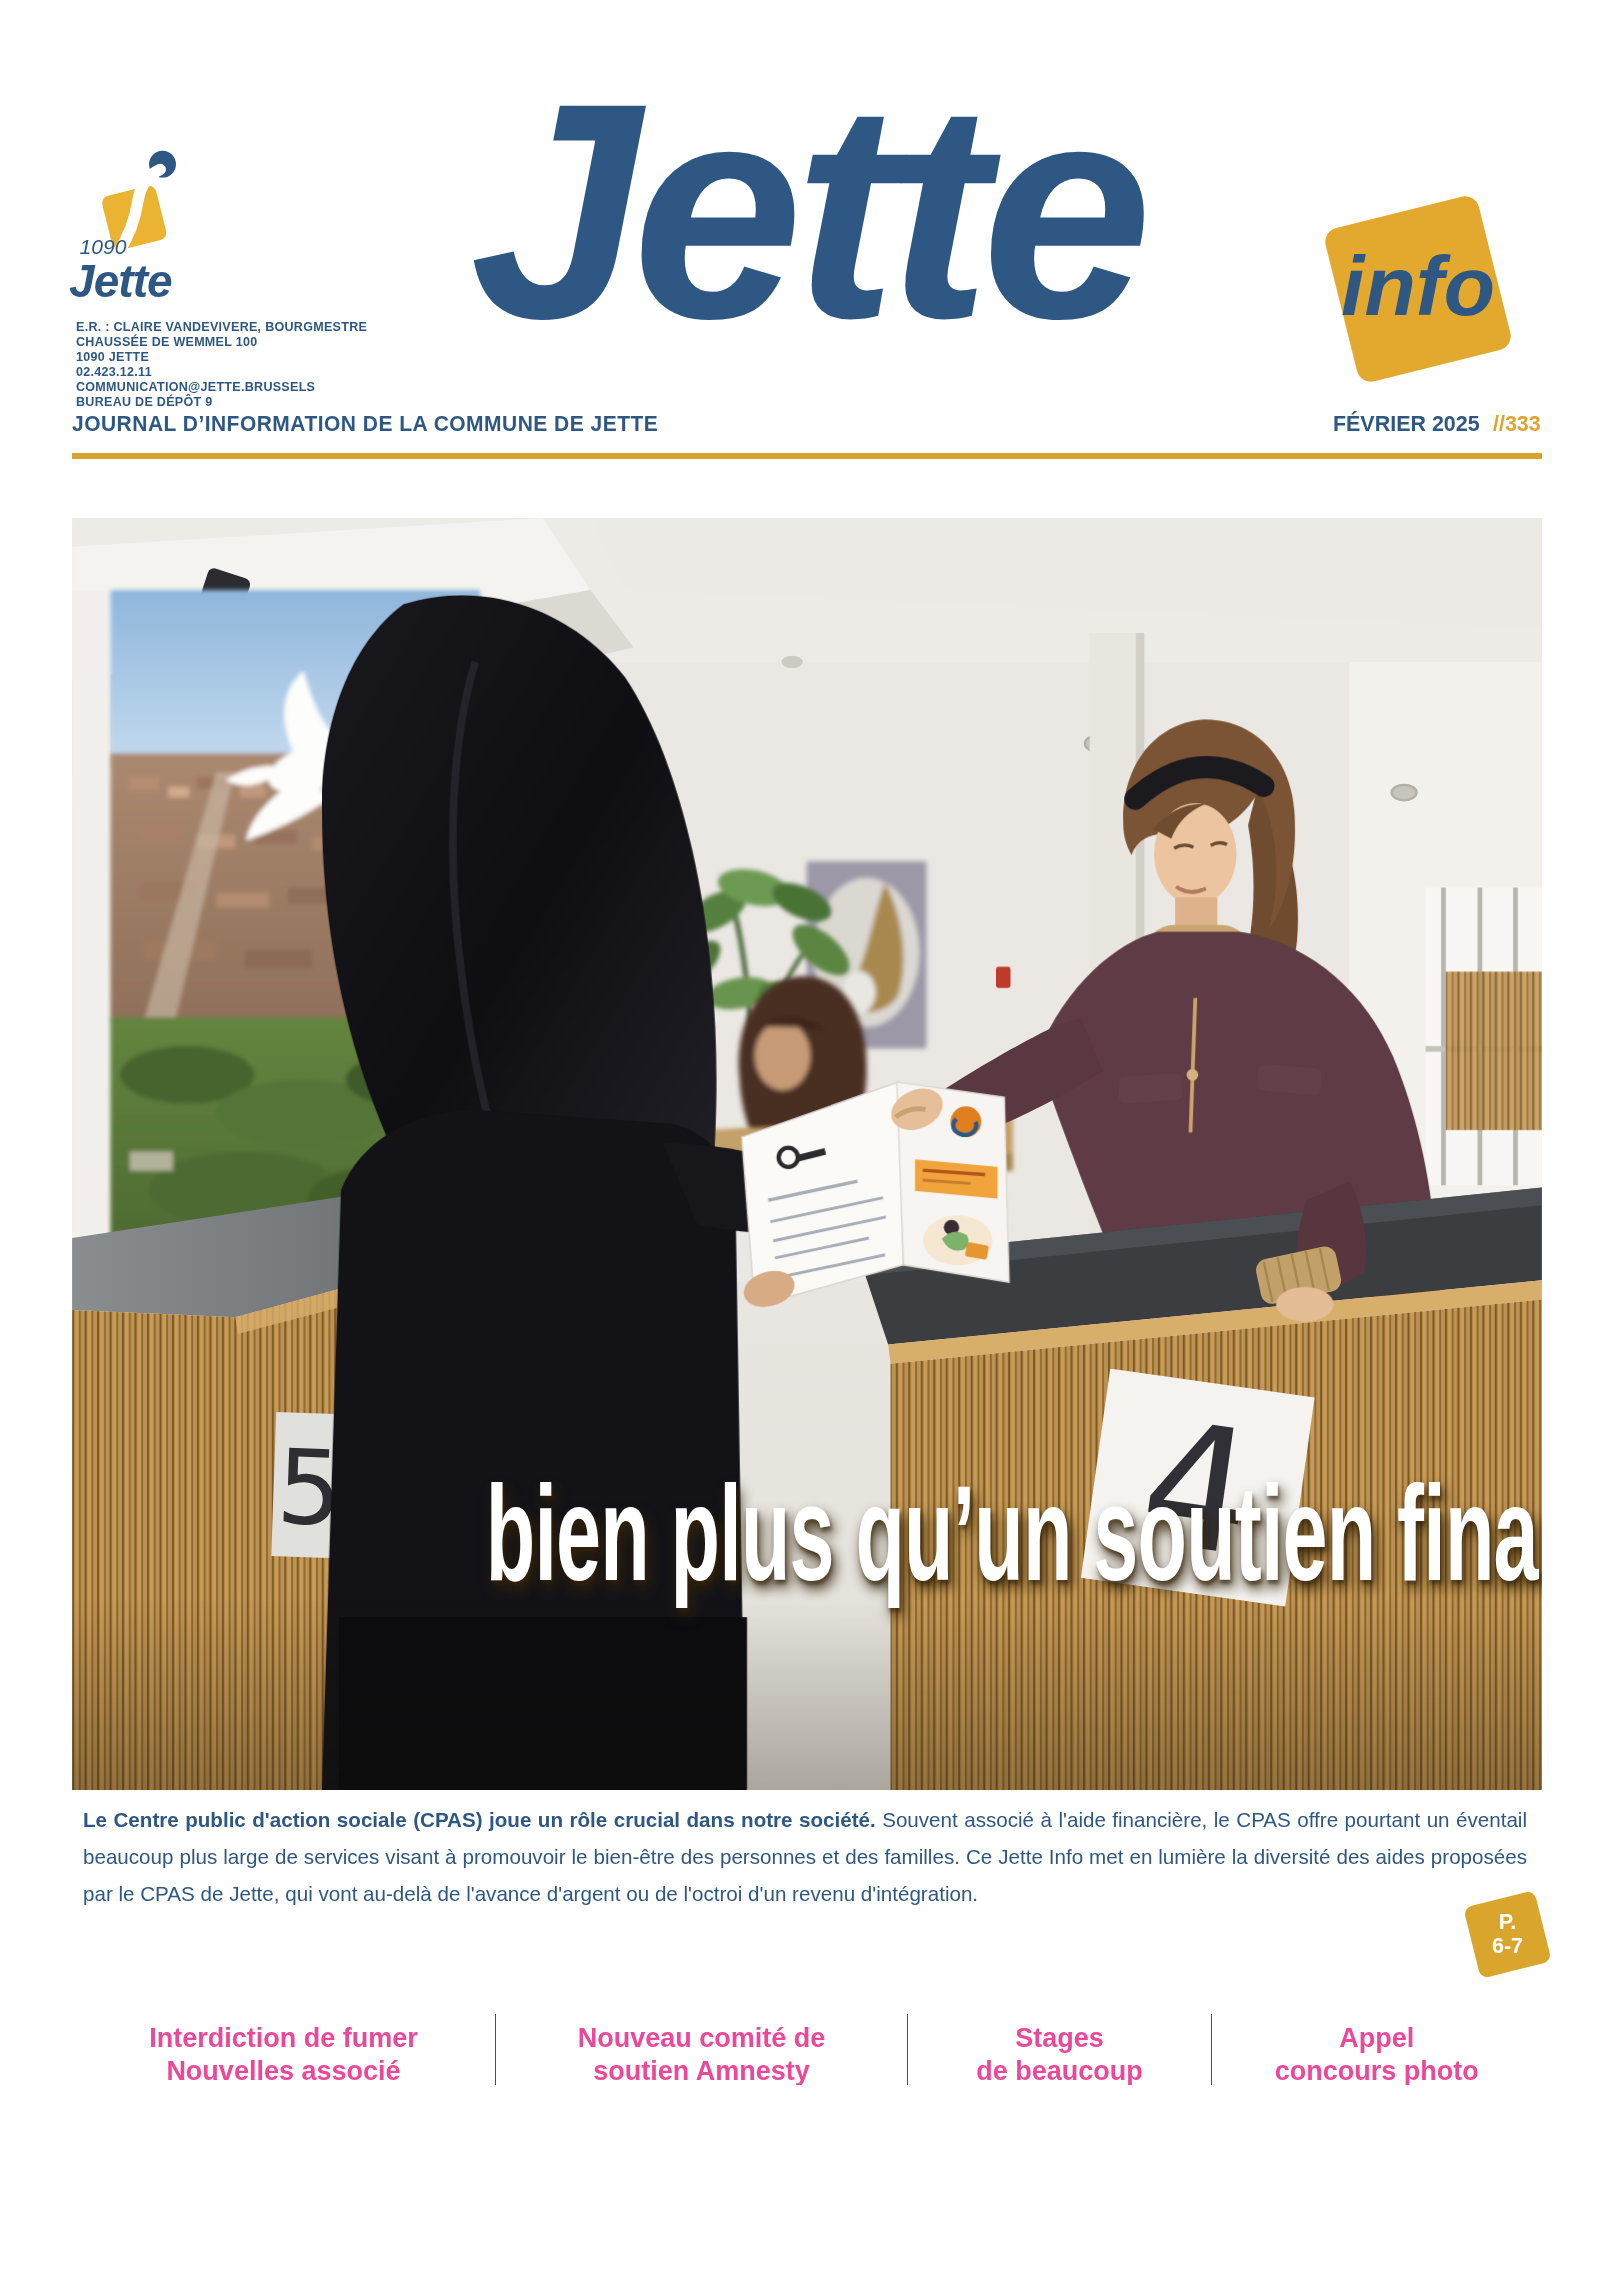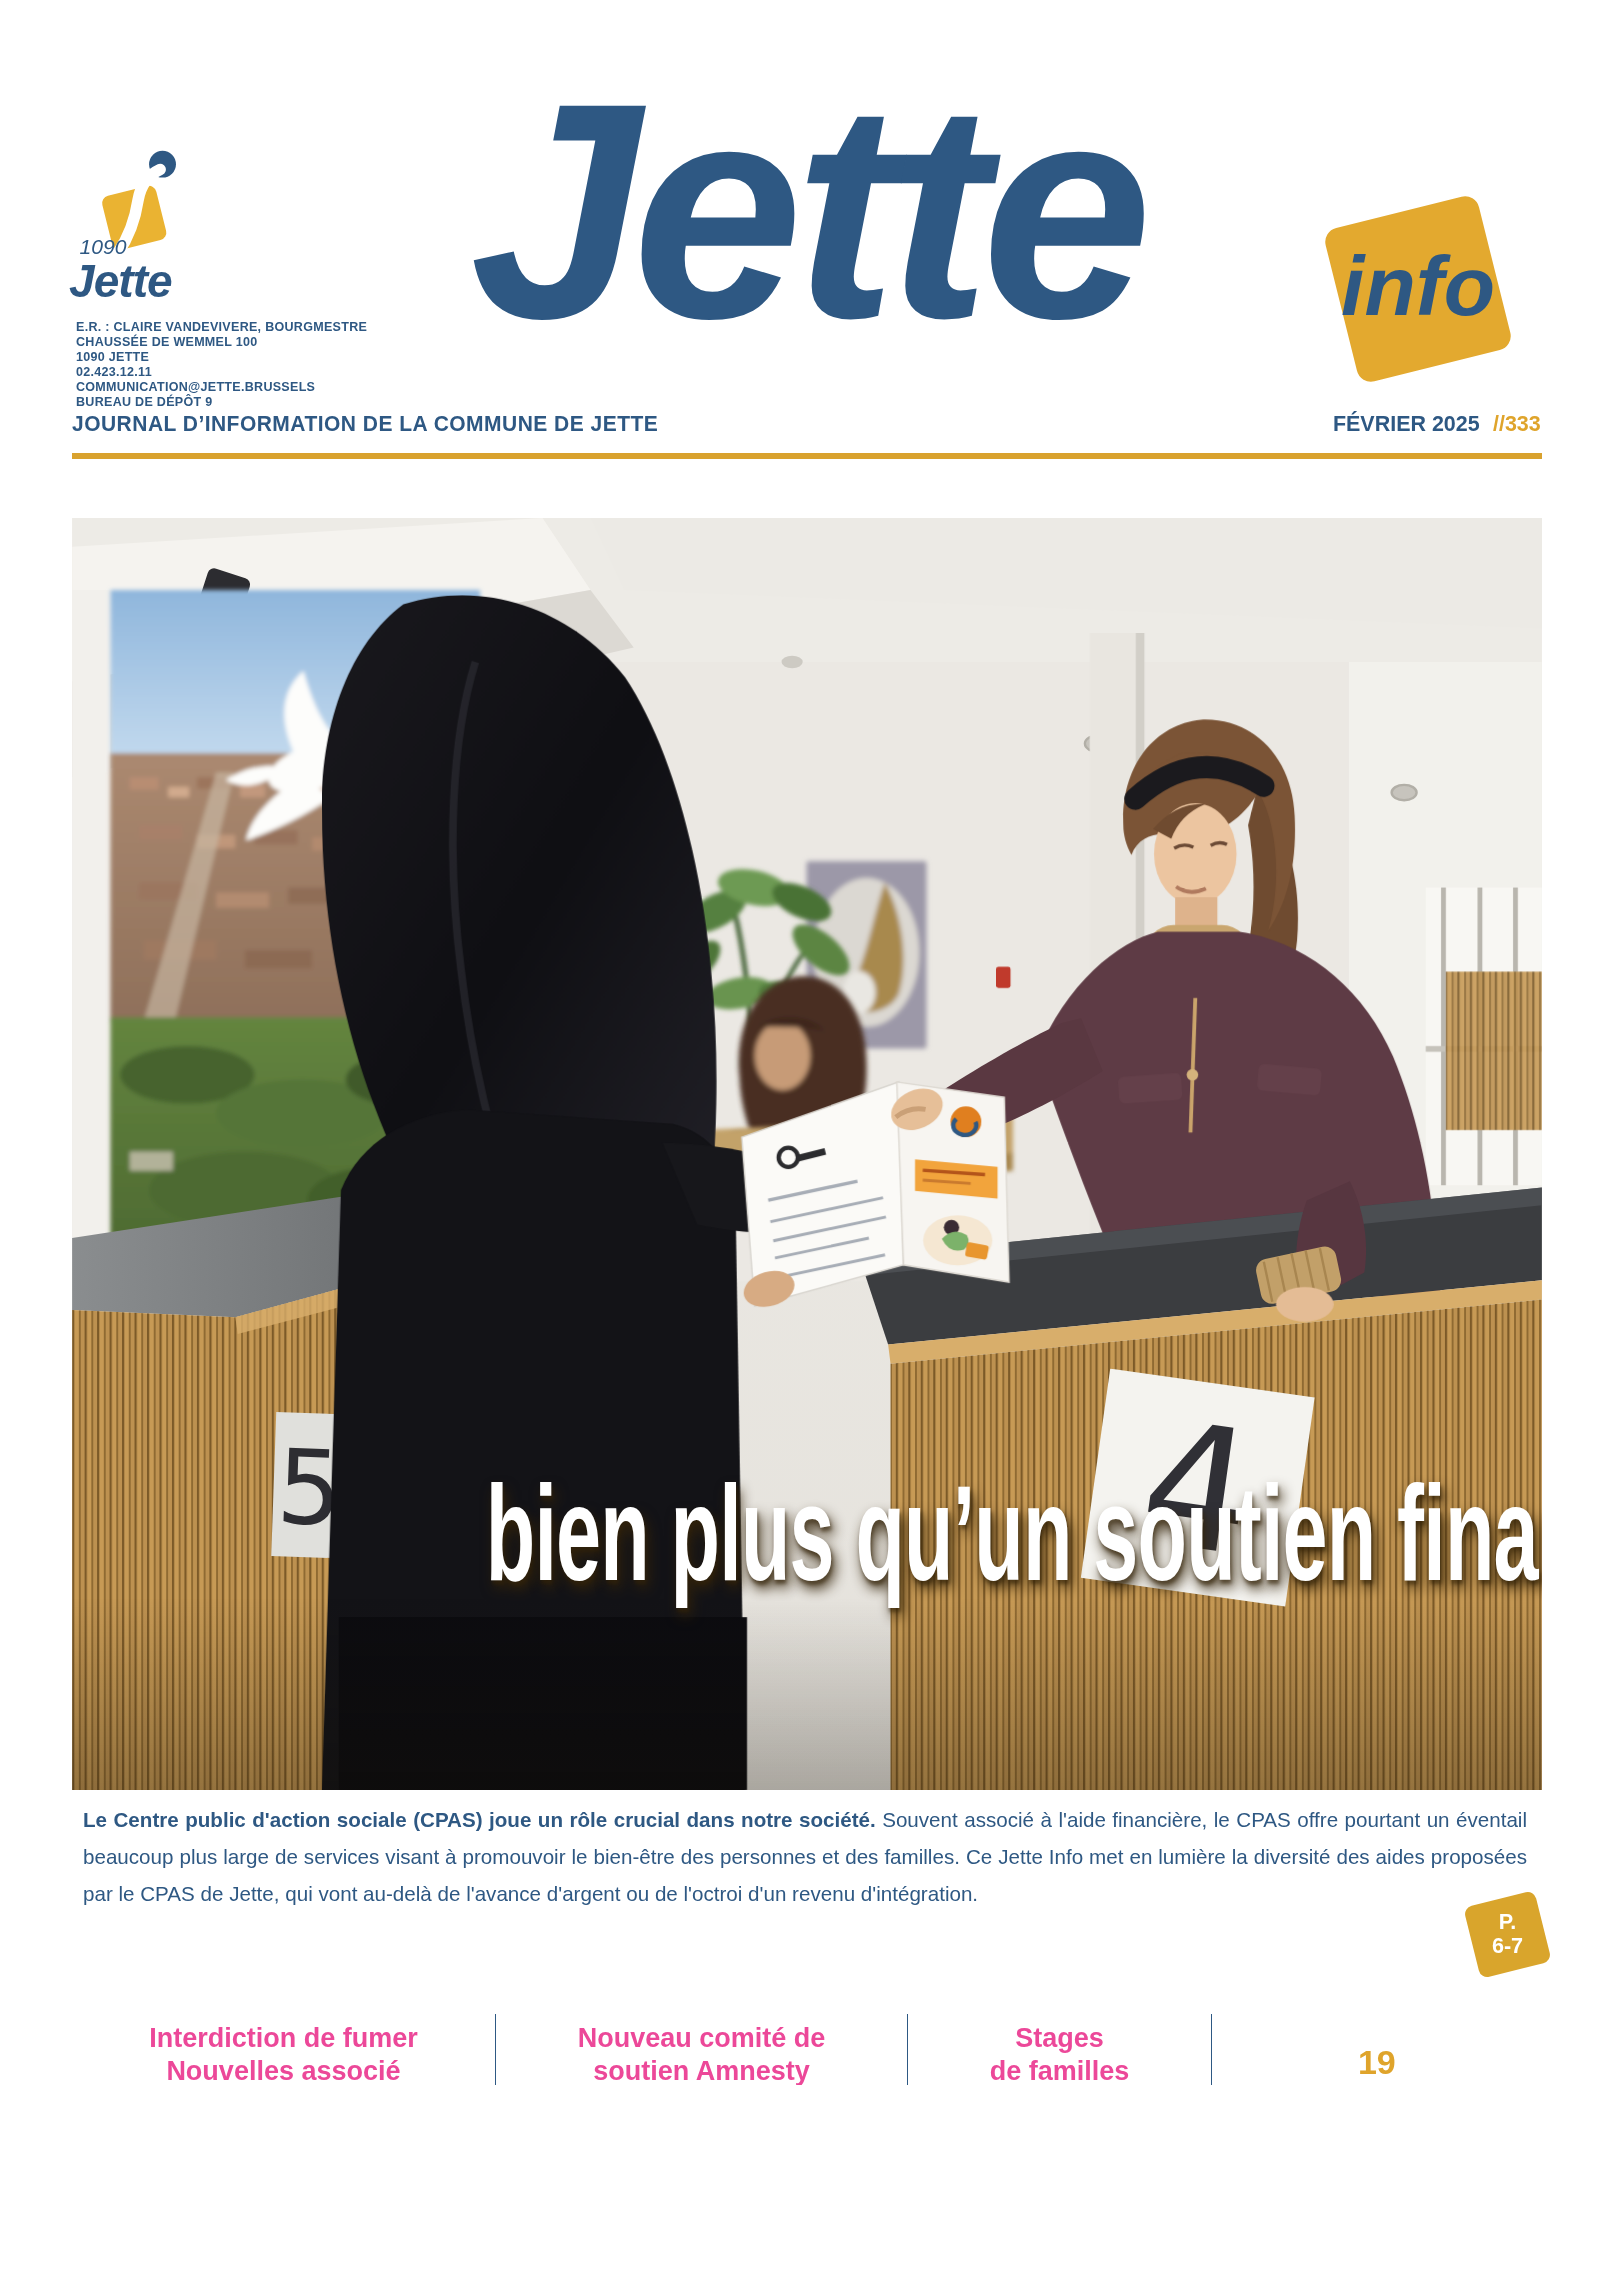--- a/index.html
+++ b/index.html
@@ -381,24 +381,28 @@
     <div class="f-item">
       <div class="f-title">
         <div>Nouveau comité de</div>
         <div>soutien Amnesty</div>
       </div>
       <div class="f-page">19</div>
     </div>
     <div class="f-item">
       <div class="f-title">
         <div>Stages</div>
-        <div>de familles</div>
+        <div>de beaucoup</div>
       </div>
       <div class="f-page">8</div>
     </div>
     <div class="f-item">
+      <div class="f-title">
+        <div>Appel</div>
+        <div>concours photo</div>
+      </div>
       <div class="f-page">19</div>
     </div>
   </div>
 
   <div class="bottom-bar"></div>
 </div>
 
 
 </body></html>

